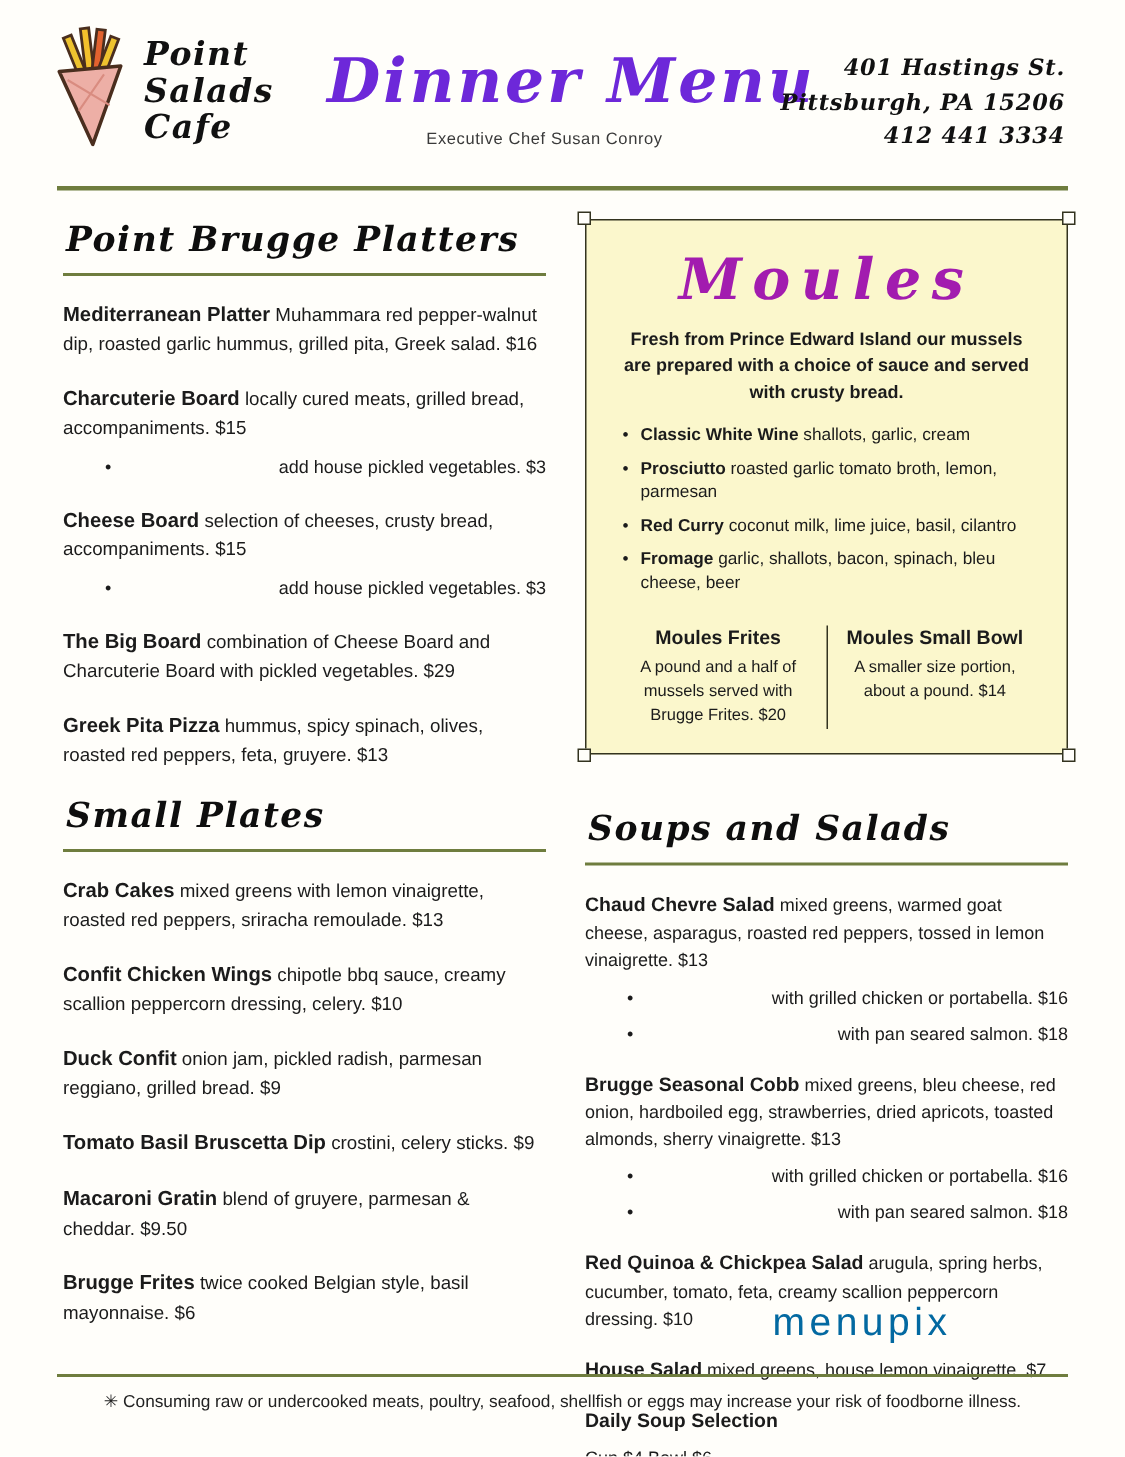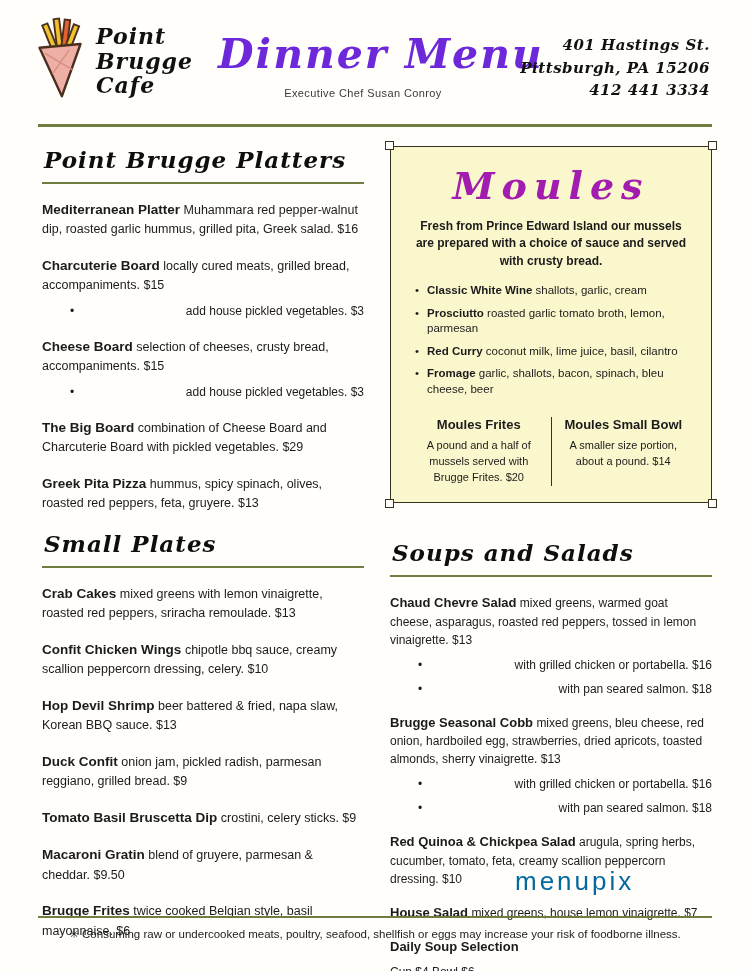--- a/index.html
+++ b/index.html
@@ -121,21 +121,21 @@
           <rect x="25" y="3" width="6" height="33" fill="#f3c02c" transform="rotate(-7 28 19)"></rect>
           <rect x="33" y="4" width="6" height="32" fill="#e2622f" transform="rotate(7 36 20)"></rect>
           <rect x="40" y="9" width="6" height="27" fill="#eec32f" transform="rotate(21 43 22)"></rect>
         </g>
         <path d="M8 34 L52 30 L32 86 Z" fill="#edafa6" stroke="#4a2e1e" stroke-width="2.5" stroke-linejoin="round"></path>
         <path d="M14 40 L44 58 M40 36 L22 62" stroke="#d98c80" stroke-width="1.5" fill="none"></path>
       </svg>
     </div>
     <div class="brand">
       <div>Point</div>
-      <div>Brugge</div>
+      <div>Salads</div>
       <div>Cafe</div>
     </div>
     <div class="title-wrap">
       <h1 class="title">Dinner Menu</h1>
       <div class="subtitle">Executive Chef Susan Conroy</div>
     </div>
     <div class="address">
       <div>401 Hastings St.</div>
       <div>Pittsburgh, PA 15206</div>
       <div>412 441 3334</div>
@@ -184,24 +184,20 @@
     <div class="menu-item">
       <span class="item-name">Crab Cakes</span>
       <span class="item-desc">mixed greens with lemon vinaigrette, roasted red peppers, sriracha remoulade. $13</span>
     </div>
 
     <div class="menu-item">
       <span class="item-name">Confit Chicken Wings</span>
       <span class="item-desc">chipotle bbq sauce, creamy scallion peppercorn dressing, celery. $10</span>
     </div>
 
-    <div class="menu-item">
-      <span class="item-name">Hop Devil Shrimp</span>
-      <span class="item-desc">beer battered &amp; fried, napa slaw, Korean BBQ sauce. $13</span>
-    </div>
 
     <div class="menu-item">
       <span class="item-name">Duck Confit</span>
       <span class="item-desc">onion jam, pickled radish, parmesan reggiano, grilled bread. $9</span>
     </div>
 
     <div class="menu-item">
       <span class="item-name">Tomato Basil Bruscetta Dip</span>
       <span class="item-desc">crostini, celery sticks. $9</span>
     </div>

